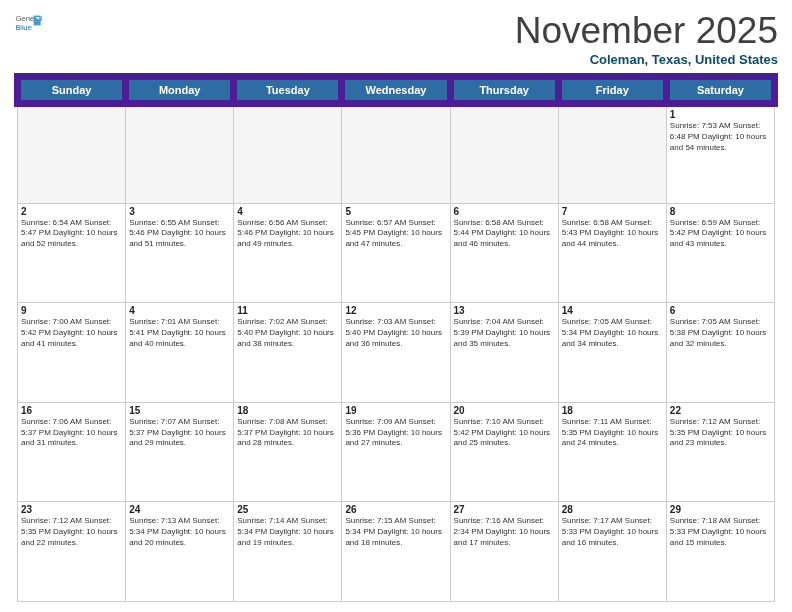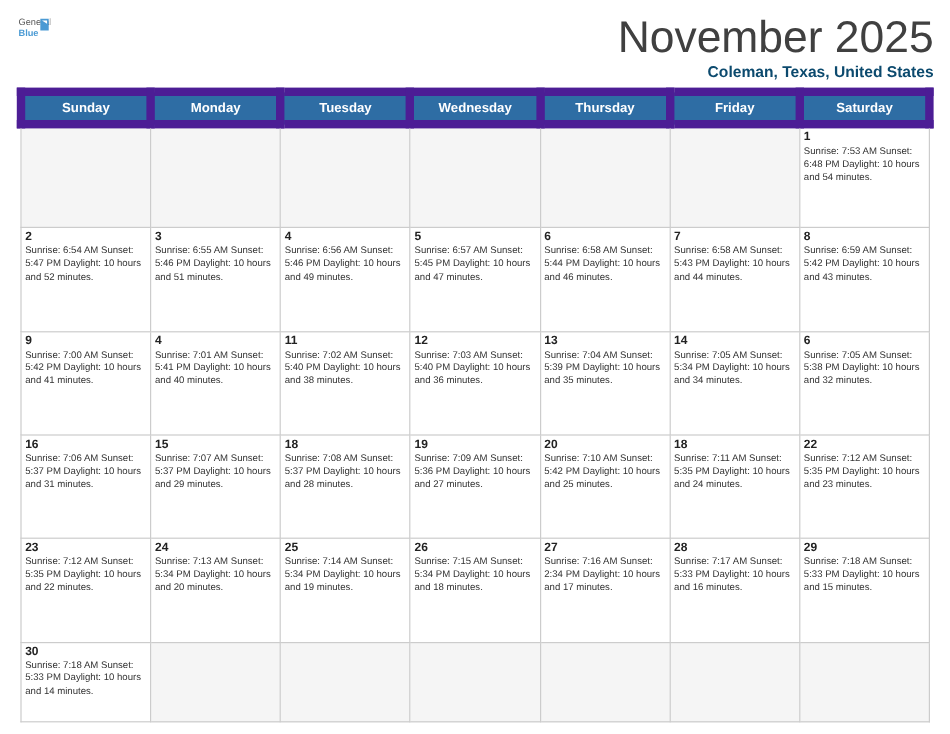--- a/index.html
+++ b/index.html
@@ -334,30 +334,15 @@
 and 16 minutes.</div>
           </td>
           <td>
             <span class="day-num">29</span>
             <div class="day-info">Sunrise: 7:18 AM
 Sunset: 5:33 PM
 Daylight: 10 hours
 and 15 minutes.</div>
           </td>
         </tr>
-        <tr class="last-row">
-          <td>
-            <span class="day-num">30</span>
-            <div class="day-info">Sunrise: 7:18 AM
-Sunset: 5:33 PM
-Daylight: 10 hours
-and 14 minutes.</div>
-          </td>
-          <td class="empty"></td>
-          <td class="empty"></td>
-          <td class="empty"></td>
-          <td class="empty"></td>
-          <td class="empty"></td>
-          <td class="empty"></td>
-        </tr>
       </tbody>
   </table>
 </div>
 
 </body></html>

